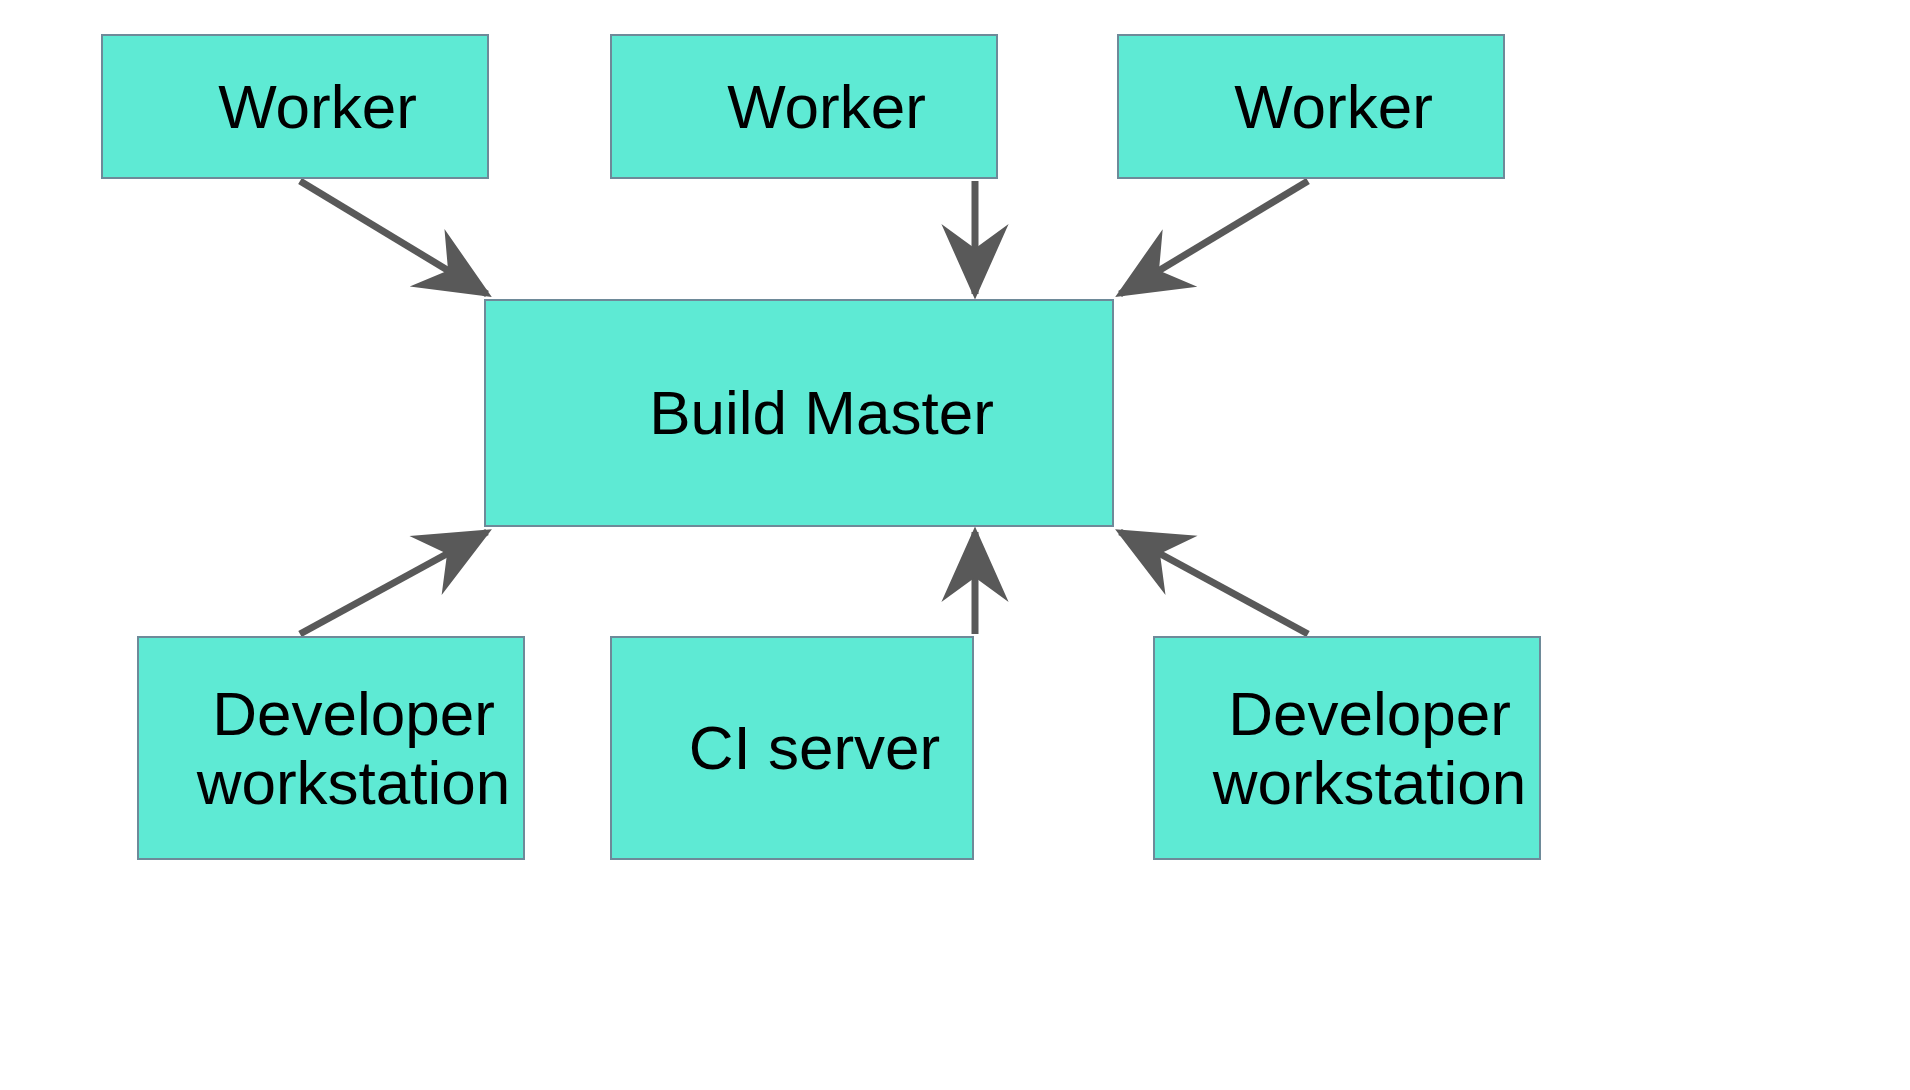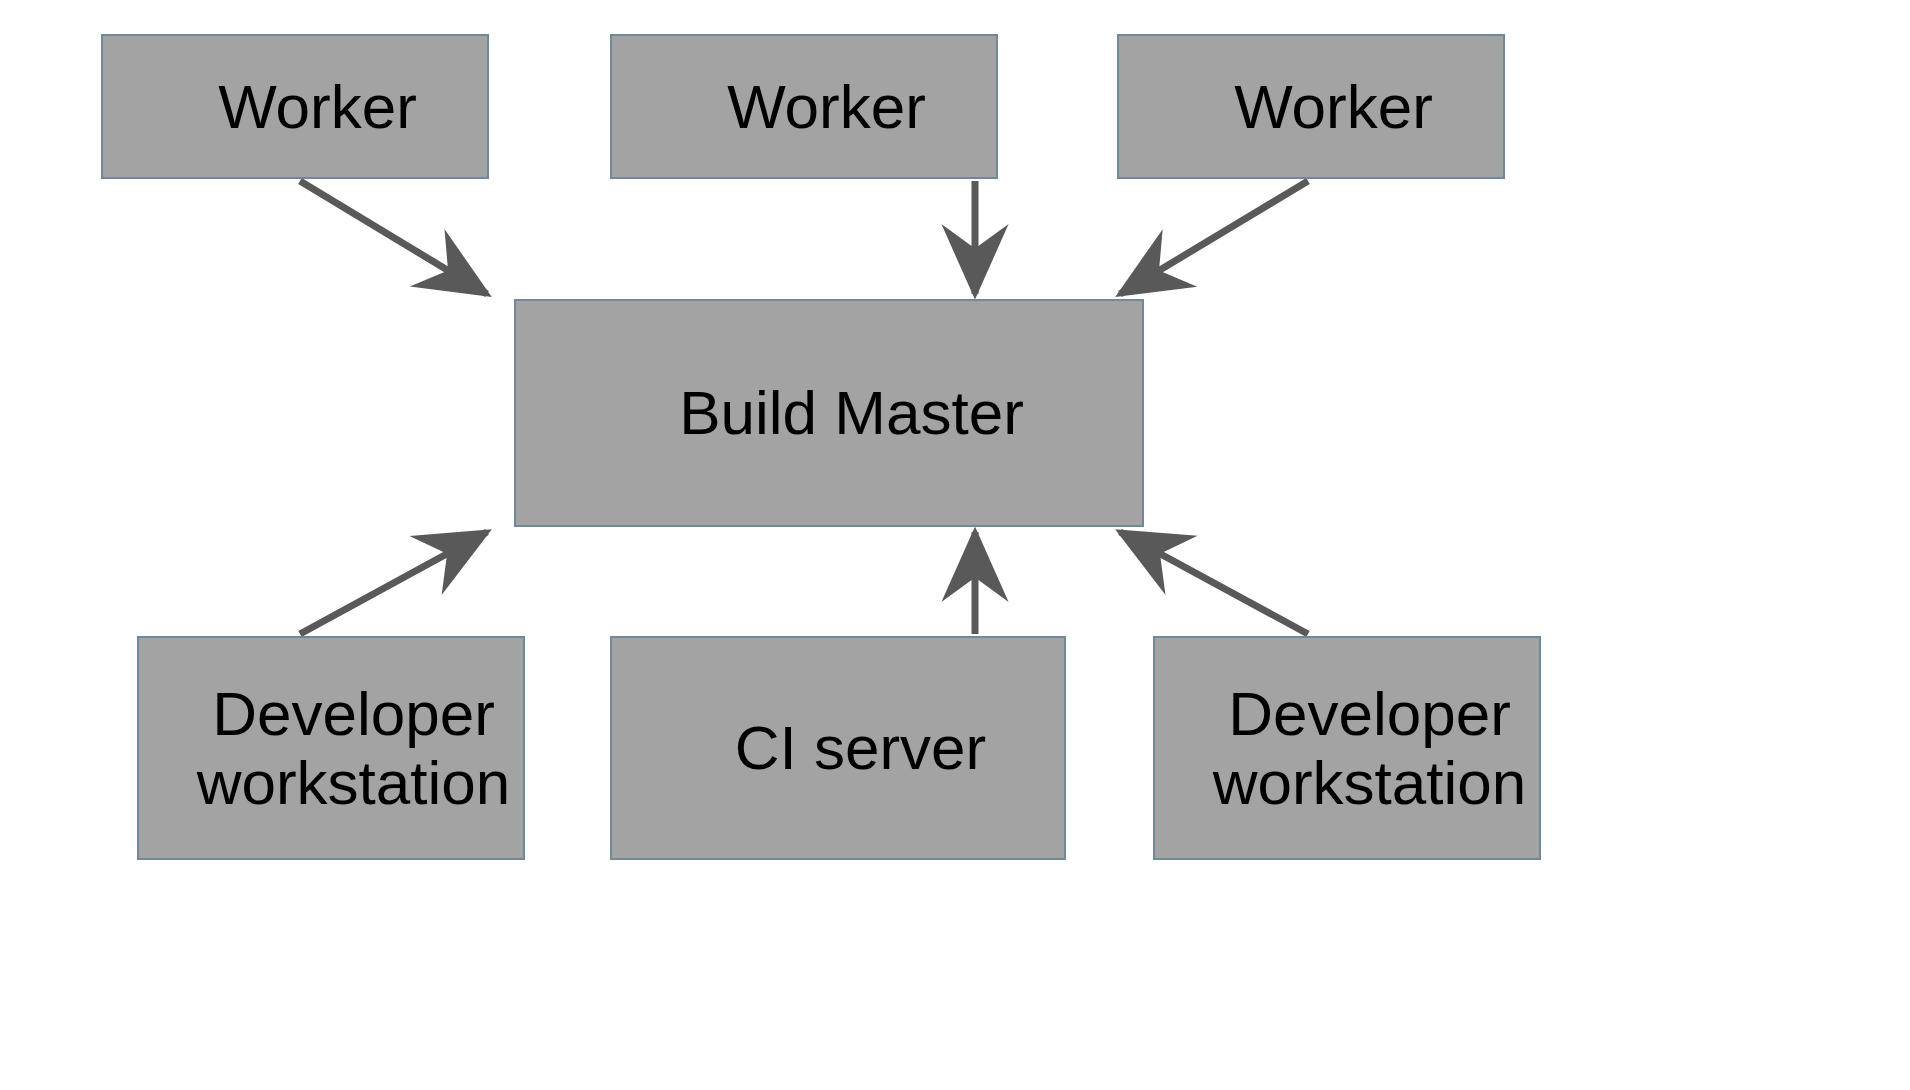--- a/index.html
+++ b/index.html
@@ -22,21 +22,21 @@
     position: absolute;
     left: 0;
     top: 0;
     width: 1910px;
     height: 1090px;
     pointer-events: none;
   }
   .node {
     position: absolute;
     box-sizing: border-box;
-    background: #a3a3a3;
+    background: #5eead4;
     border: 2px solid #6e8a99;
     display: flex;
     align-items: center;
     justify-content: center;
     text-align: center;
     color: #000000;
     font-family: "Liberation Sans", sans-serif;
     font-weight: 400;
     line-height: 1.12;
     white-space: pre-line;
@@ -82,30 +82,30 @@
   </div>
 
   <div class="node n-worker" style="left:610px; top:34px; width:388px; height:145px;">
     <span class="node-label">Worker</span>
   </div>
 
   <div class="node n-worker" style="left:1117px; top:34px; width:388px; height:145px;">
     <span class="node-label">Worker</span>
   </div>
 
-  <div class="node n-master" style="left:514px; top:299px; width:630px; height:228px;align-items:center;">
+  <div class="node n-master" style="left:484px; top:299px; width:630px; height:228px;align-items:center;">
     <span class="node-label">Build Master</span>
   </div>
 
   <div class="node n-dev" style="left:101px; top:636px; width:388px; height:224px;">
     <span class="node-label">Developer
 workstation</span>
   </div>
 
-  <div class="node n-ci" style="left:610px; top:636px; width:456px; height:224px;">
+  <div class="node n-ci" style="left:610px; top:636px; width:364px; height:224px;">
     <span class="node-label">CI server</span>
   </div>
 
   <div class="node n-dev" style="left:1117px; top:636px; width:388px; height:224px;">
     <span class="node-label">Developer
 workstation</span>
   </div>
 
 </div>
 

